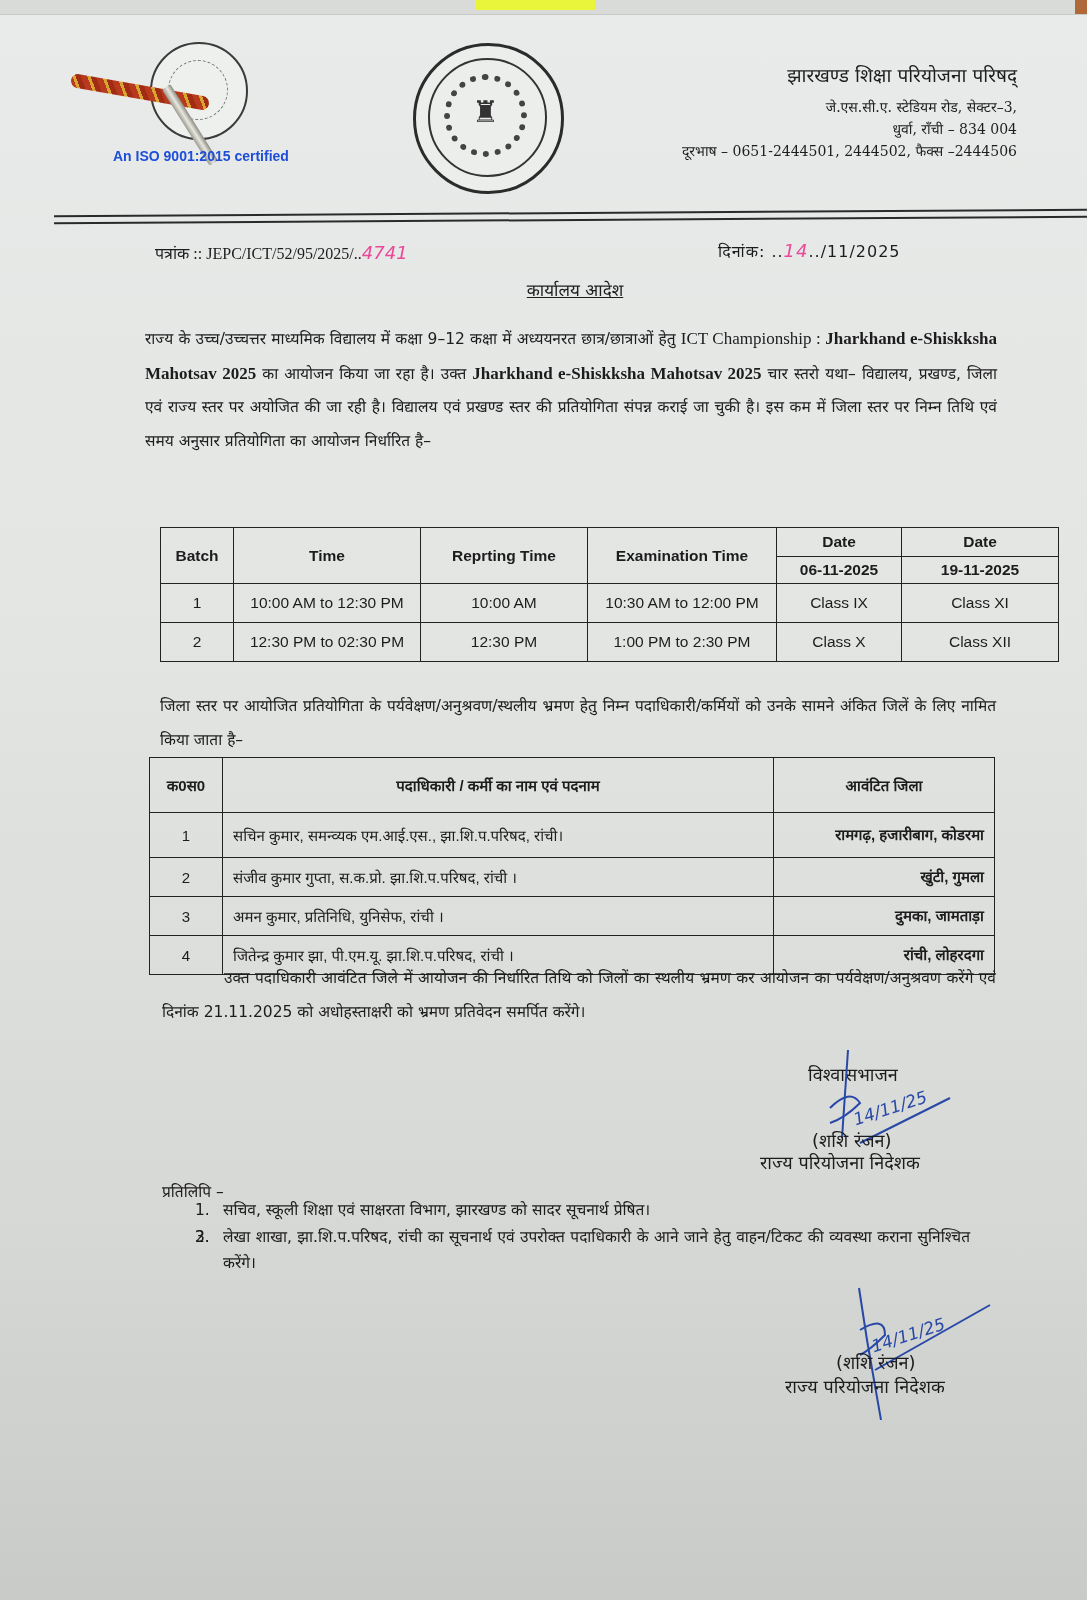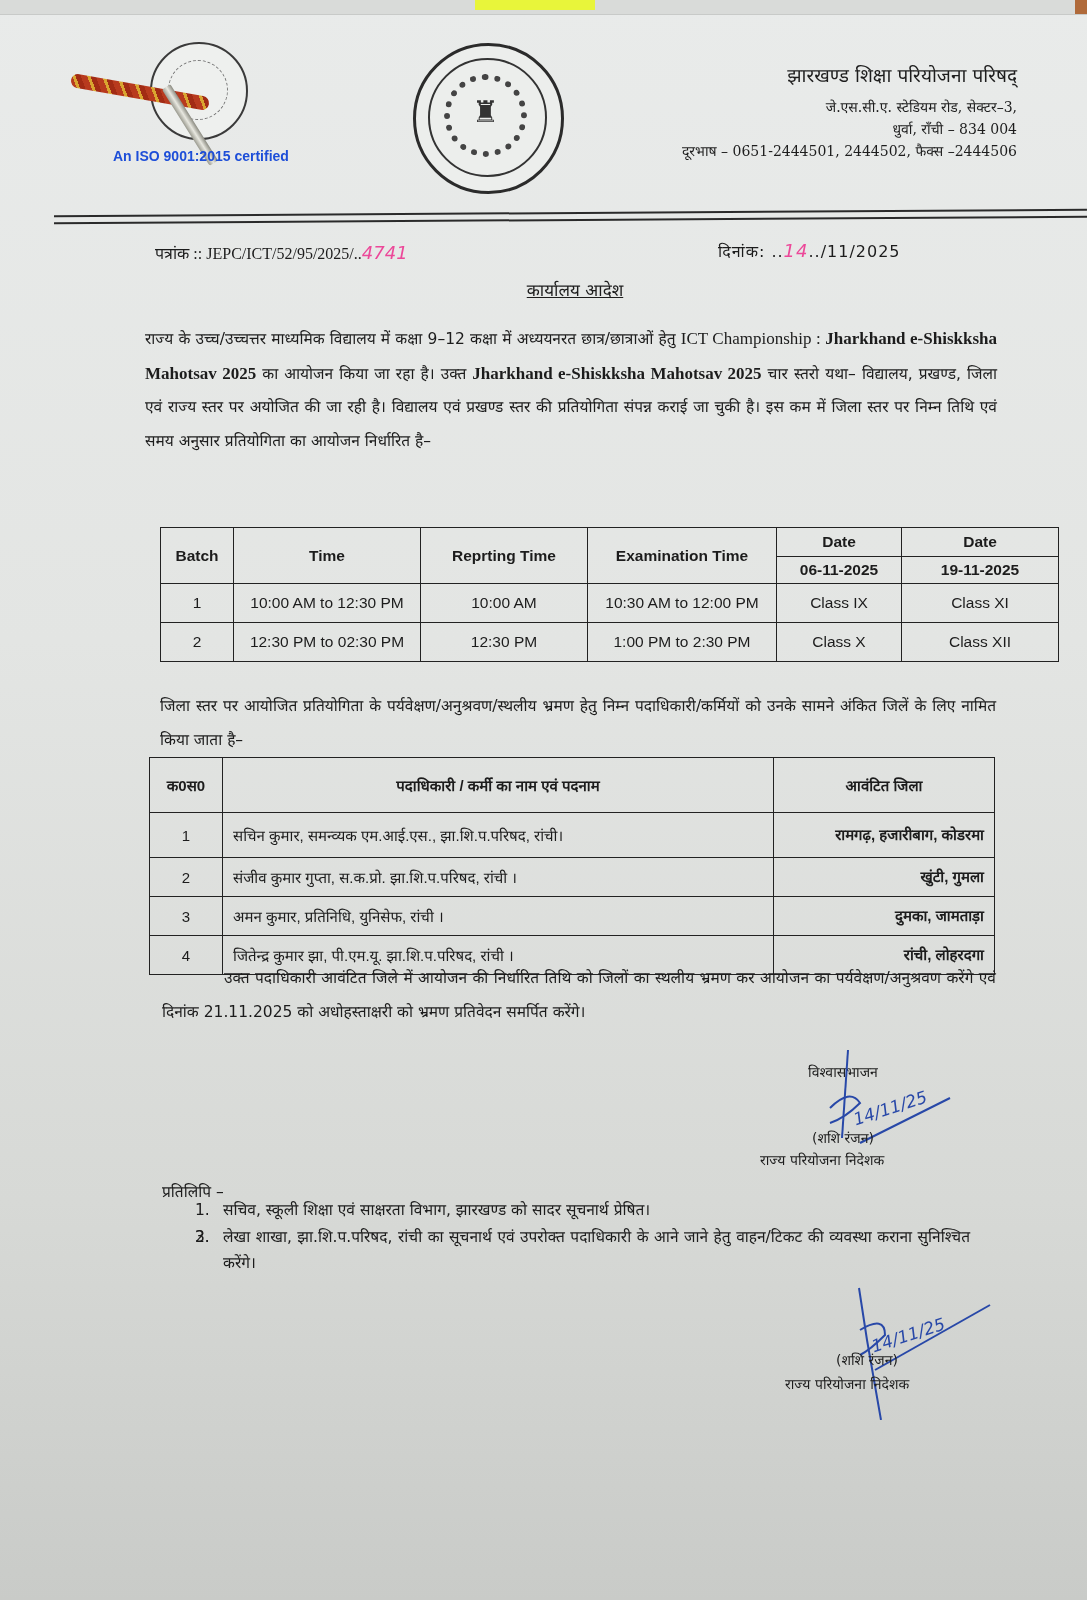--- a/index.html
+++ b/index.html
@@ -74,21 +74,21 @@
   .t1 tbody td { height: 38px; }
 
   .t2 { left: 149px; top: 757px; width: 846px; }
   .t2 td, .t2 th { border: 1.5px solid #222; font-size: 15px; padding: 0 10px; }
   .t2 th { height: 54px; font-weight: bold; text-align: center; }
   .t2 td.num { text-align: center; width: 52px; }
   .t2 td.dist { text-align: right; width: 200px; line-height: 20px; font-weight: bold; }
   .t2 tbody td { height: 38px; }
   .t2 tbody tr:first-child td { height: 44px; }
 
-  .sign { position: absolute; text-align: right; font-size: 14px; }
+  .sign { position: absolute; text-align: right; font-size: 18px; }
   .sig-stroke { position: absolute; color: #2848a8; font-family: "DejaVu Sans", sans-serif; font-style: italic; }
 
   .copy-head { position: absolute; left: 162px; top: 1180px; font-size: 15.5px; }
   .copies { position: absolute; left: 195px; top: 1197px; width: 775px; font-size: 15.5px; line-height: 26.5px; margin: 0; padding: 0; list-style: none; }
   .copies li { position: relative; padding-left: 28px; text-align: justify; }
   .copies li .n { position: absolute; left: 0; }
 </style>
 </head>
 <body>
 

